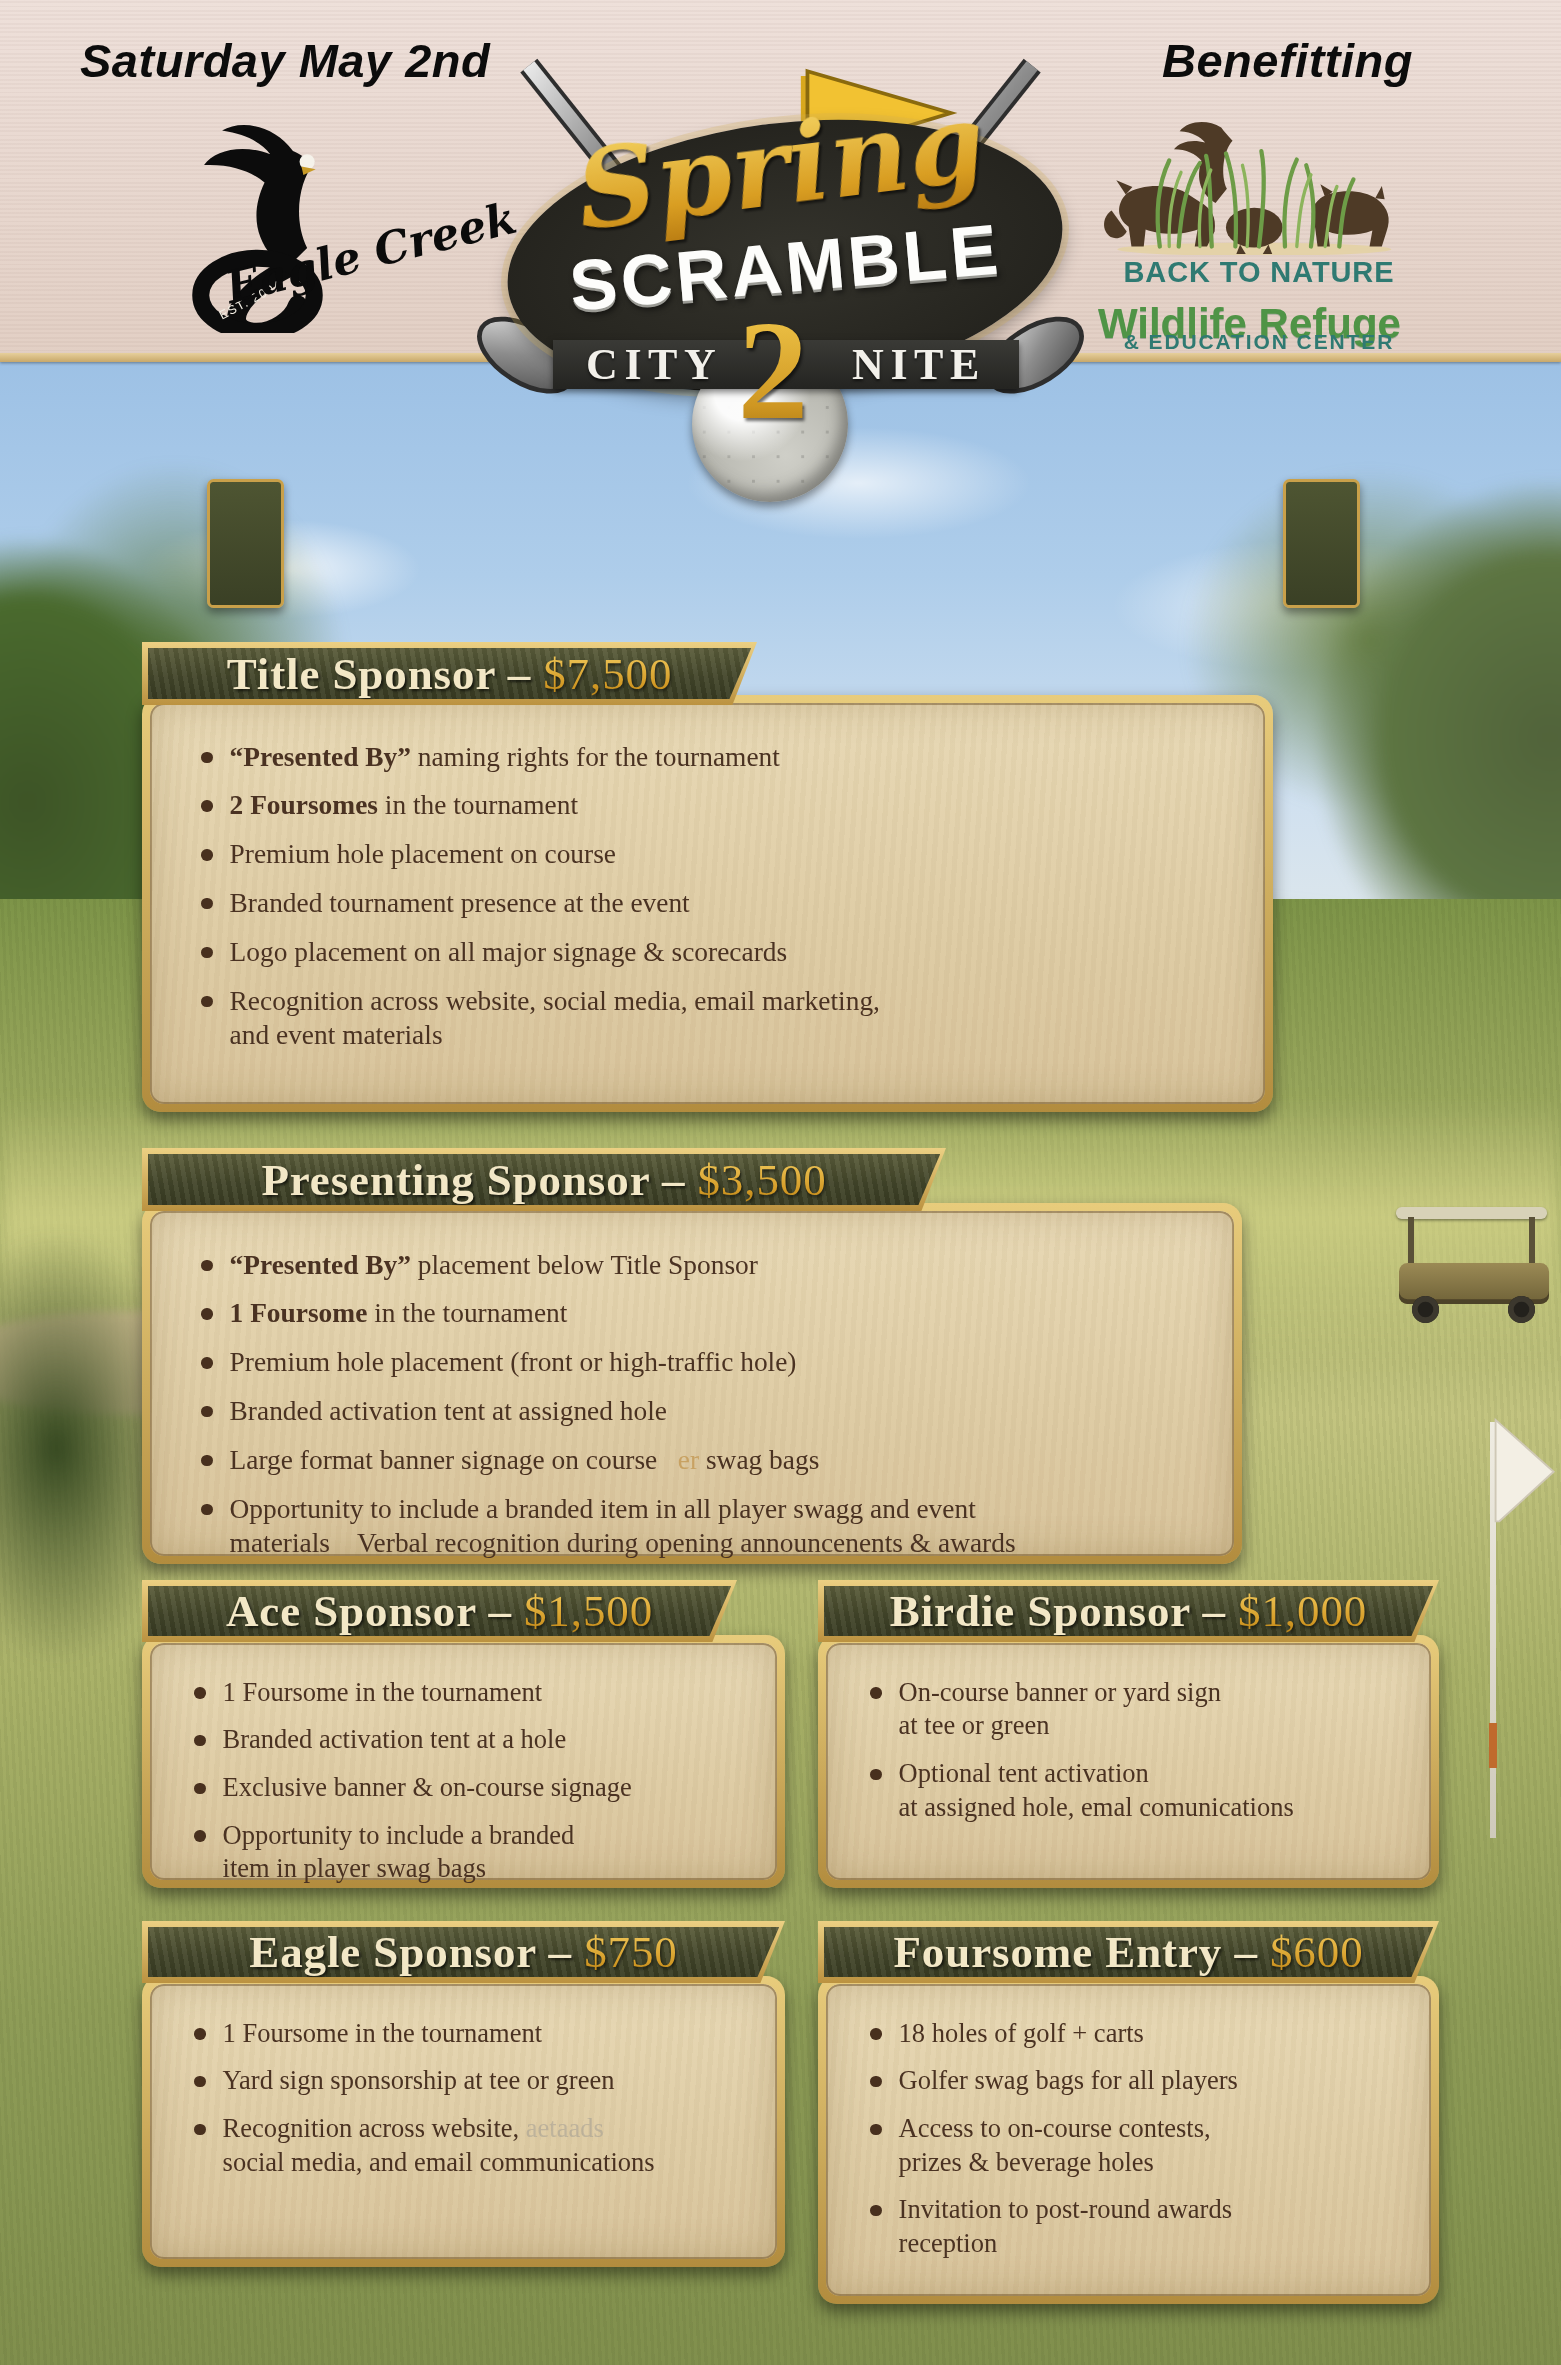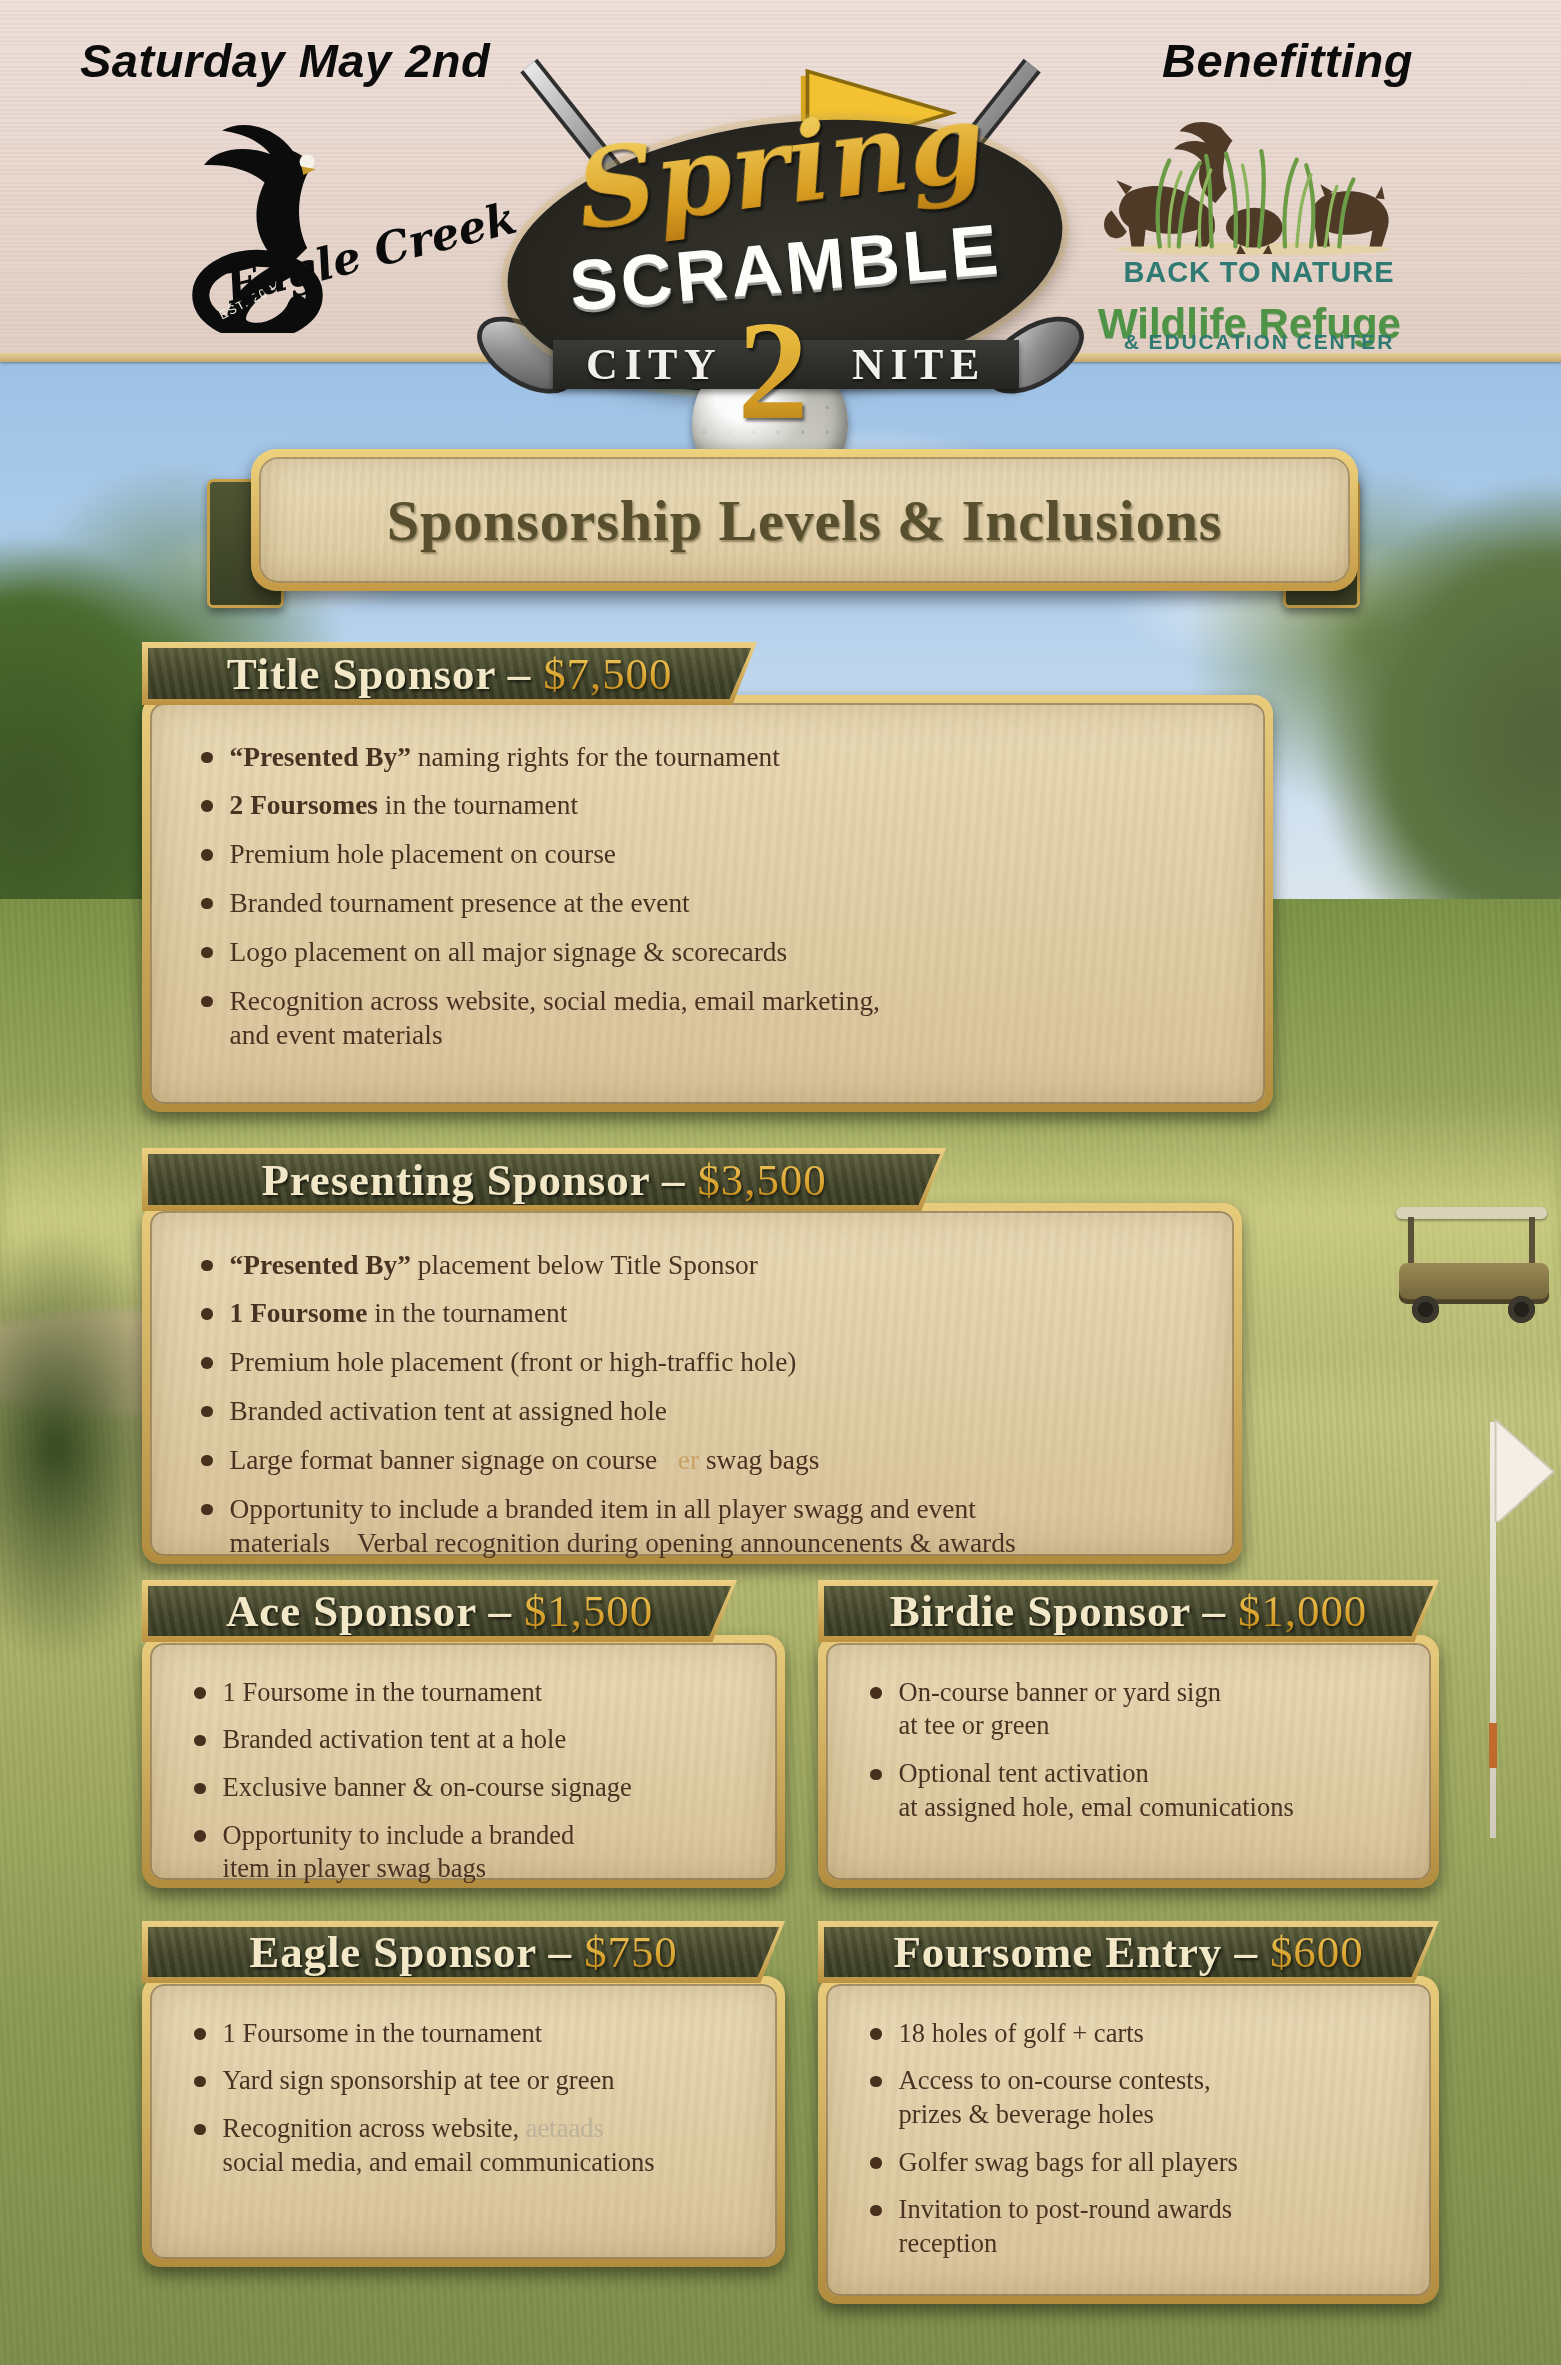--- a/index.html
+++ b/index.html
@@ -248,25 +248,20 @@
     <div class="ball"></div>
     <div class="cn-bar">
       <span class="cn-word">CITY</span>
       <span class="cn-word">NITE</span>
     </div>
     <div class="two">2</div>
   </div>
 
   <div class="side-tab" style="left:207px;top:479px;"></div>
   <div class="side-tab" style="left:1283px;top:479px;"></div>
-  <div id="banner">
-    <div class="inner">
-      <div class="title">Sponsorship Levels &amp; Inclusions</div>
-    </div>
-  </div>
 
   <div class="abs bodyp" style="left:142px;top:695px;width:1131px;height:417px;">
     <div class="in">
       <ul class="bullets">
           <li><span class="bb">“Presented By”</span><span class="bt"> naming rights for the tournament</span><span class="bg"></span><span class="bt"></span></li>
           <li><span class="bb">2 Foursomes</span><span class="bt"> in the tournament</span><span class="bg"></span><span class="bt"></span></li>
           <li><span class="bb"></span><span class="bt">Premium hole placement on course</span><span class="bg"></span><span class="bt"></span></li>
           <li><span class="bb"></span><span class="bt">Branded tournament presence at the event</span><span class="bg"></span><span class="bt"></span></li>
           <li><span class="bb"></span><span class="bt">Logo placement on all major signage &amp; scorecards</span><span class="bg"></span><span class="bt"></span></li>
           <li><span class="bb"></span><span class="bt">Recognition across website, social media, email marketing,
@@ -350,23 +345,23 @@
     <div class="in">
       <span class="nm">Eagle Sponsor – </span>
       <span class="pr">$750</span>
     </div>
   </div>
 
   <div class="abs bodyp small" style="left:818px;top:1976px;width:621px;height:328px;">
     <div class="in">
       <ul class="bullets">
           <li><span class="bb"></span><span class="bt">18 holes of golf + carts</span><span class="bg"></span><span class="bt"></span></li>
+          <li><span class="bb"></span><span class="bt">Golfer swag bags for all players</span><span class="bg"></span><span class="bt"></span></li>
           <li><span class="bb"></span><span class="bt">Access to on-course contests,
 prizes &amp; beverage holes</span><span class="bg"></span><span class="bt"></span></li>
-          <li><span class="bb"></span><span class="bt">Golfer swag bags for all players</span><span class="bg"></span><span class="bt"></span></li>
           <li><span class="bb"></span><span class="bt">Invitation to post-round awards
 reception</span><span class="bg"></span><span class="bt"></span></li>
         </ul>
     </div>
   </div>
   <div class="abs hdr" style="left:818px;top:1921px;width:621px;height:62px;">
     <div class="in">
       <span class="nm">Foursome Entry – </span>
       <span class="pr">$600</span>
     </div>

